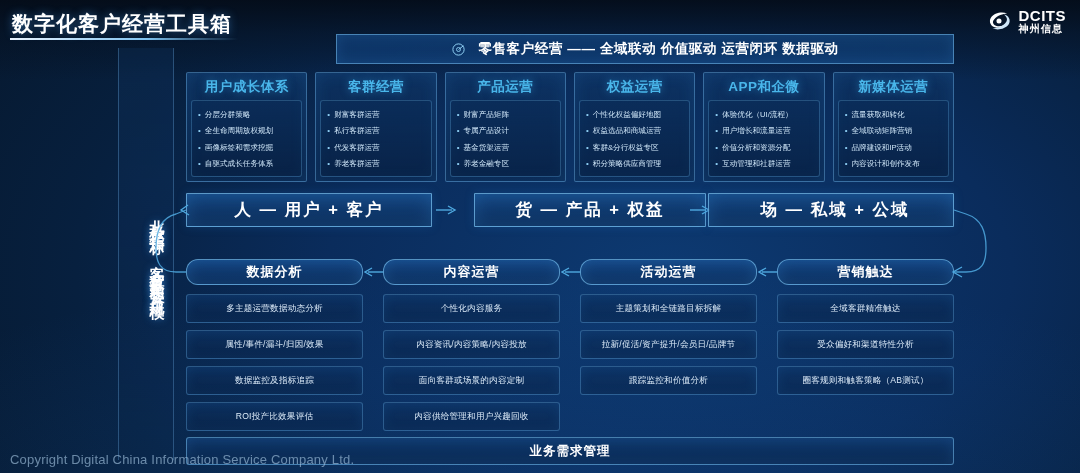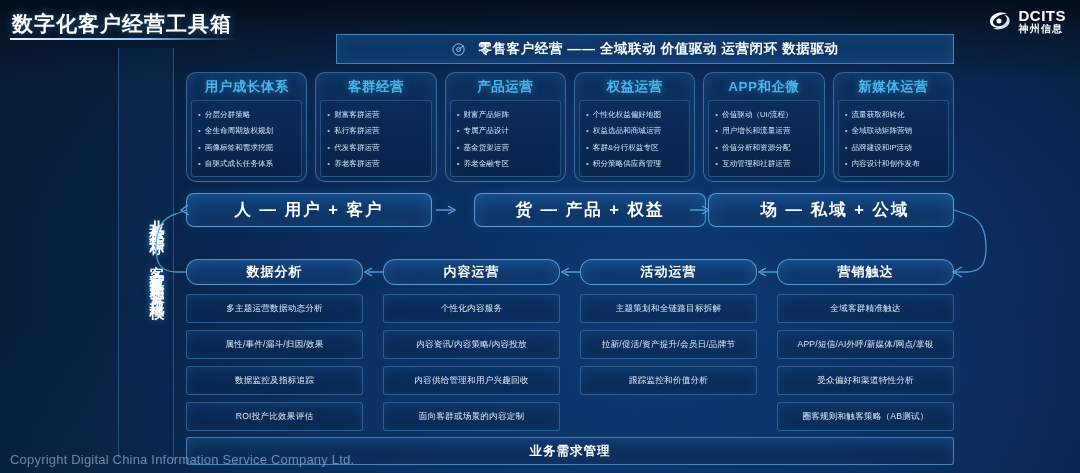--- a/index.html
+++ b/index.html
@@ -69,21 +69,21 @@
     box-shadow: inset 0 0 14px rgba(60,150,230,.18);
   }
   .banner-icon { width: 15px; height: 15px; flex: none; }
   .banner-text { font-size: 13.5px; font-weight: 700; color: #ffffff; letter-spacing: .6px; }
 
   
   .cards { position: absolute; left: 186px; top: 72px; width: 768px; height: 110px; display: flex; gap: 8px; }
   .card {
     flex: 1 1 0; position: relative;
     border: 1px solid rgba(110,185,240,.45);
-    border-radius: 10px;
+    border-radius: 2px;
     background: linear-gradient(180deg, rgba(14,52,100,.78), rgba(9,34,70,.62));
     box-shadow: inset 0 0 16px rgba(50,140,220,.16);
     padding: 5px 4px 4px 4px;
     display: flex; flex-direction: column; gap: 4px;
   }
   .card-title {
     text-align: center; font-size: 13.5px; font-weight: 700;
     color: #49b6ea; letter-spacing: .5px; line-height: 18px;
     text-shadow: 0 0 8px rgba(60,170,235,.5);
   }
@@ -98,21 +98,21 @@
     font-size: 7.6px; color: #cfe6f8; line-height: 11px;
     display: flex; align-items: flex-start; gap: 4px; white-space: nowrap;
   }
   .dot { color: #8fd0f5; font-size: 8px; line-height: 11px; flex: none; }
 
   
   .phase-row { position: absolute; left: 186px; top: 193px; width: 768px; height: 34px; }
   .phase {
     position: absolute; top: 0; height: 34px;
     border: 1px solid rgba(125,200,248,.70);
-    border-radius: 8px;
+    border-radius: 1px;
     background: linear-gradient(180deg, rgba(20,70,130,.92), rgba(12,44,88,.80));
     box-shadow: inset 0 0 18px rgba(70,165,240,.22), 0 0 10px rgba(30,110,190,.25);
     display: flex; align-items: center; justify-content: center;
   }
   .phase-text { font-size: 16.5px; font-weight: 700; color: #ffffff; letter-spacing: 2px; }
   .p1 { left: 0; width: 246px; }
   .p2 { left: 268px; width: 232px; margin-left: 20px; }
   .p3 { left: 522px; width: 246px; padding-left: 8px; }
   .arrow-h { position: absolute; top: 11px; width: 22px; height: 12px; }
 
@@ -279,21 +279,21 @@
             <span>积分策略供应商管理</span>
           </div>
       </div>
     </div>
 
     <div class="card">
       <div class="card-title">APP和企微</div>
       <div class="card-body">
         <div class="card-item">
             <span class="dot">•</span>
-            <span>价值驱动（UI/流程）</span>
+            <span>体验优化（UI/流程）</span>
           </div>
         <div class="card-item">
             <span class="dot">•</span>
             <span>用户增长和流量运营</span>
           </div>
         <div class="card-item">
             <span class="dot">•</span>
             <span>价值分析和资源分配</span>
           </div>
         <div class="card-item">
@@ -377,31 +377,30 @@
   <div class="grid">
     <div class="col">
       <div class="cell">多主题运营数据动态分析</div>
       <div class="cell">属性/事件/漏斗/归因/效果</div>
       <div class="cell">数据监控及指标追踪</div>
       <div class="cell">ROI投产比效果评估</div>
     </div>
     <div class="col">
       <div class="cell">个性化内容服务</div>
       <div class="cell">内容资讯/内容策略/内容投放</div>
+      <div class="cell">面向客群或场景的内容定制</div>
       <div class="cell">内容供给管理和用户兴趣回收</div>
-      <div class="cell">面向客群或场景的内容定制</div>
     </div>
     <div class="col">
       <div class="cell">主题策划和全链路目标拆解</div>
       <div class="cell">拉新/促活/资产提升/会员日/品牌节</div>
       <div class="cell">跟踪监控和价值分析</div>
     </div>
     <div class="col">
       <div class="cell">全域客群精准触达</div>
-      <div class="cell">APP/短信/AI外呼/新媒体/网点/掌银</div>
       <div class="cell">受众偏好和渠道特性分析</div>
       <div class="cell">圈客规则和触客策略（AB测试）</div>
     </div>
   </div>
 
   <div class="bottom-bar">
     <span class="bottom-text">业务需求管理</span>
   </div>
 
   <div class="copyright">Copyright  Digital China Information Service Company Ltd.</div>

